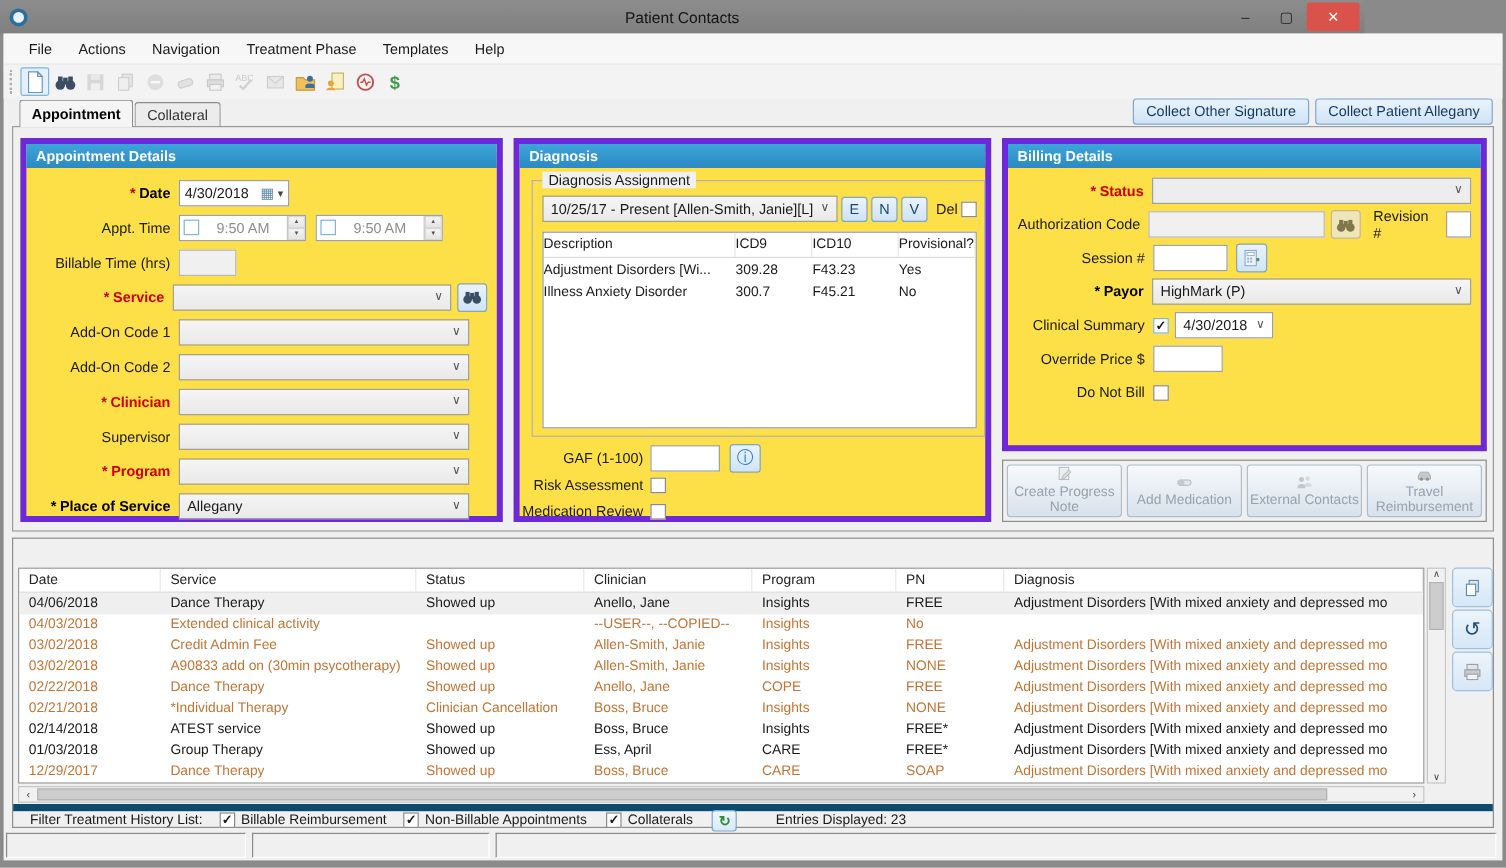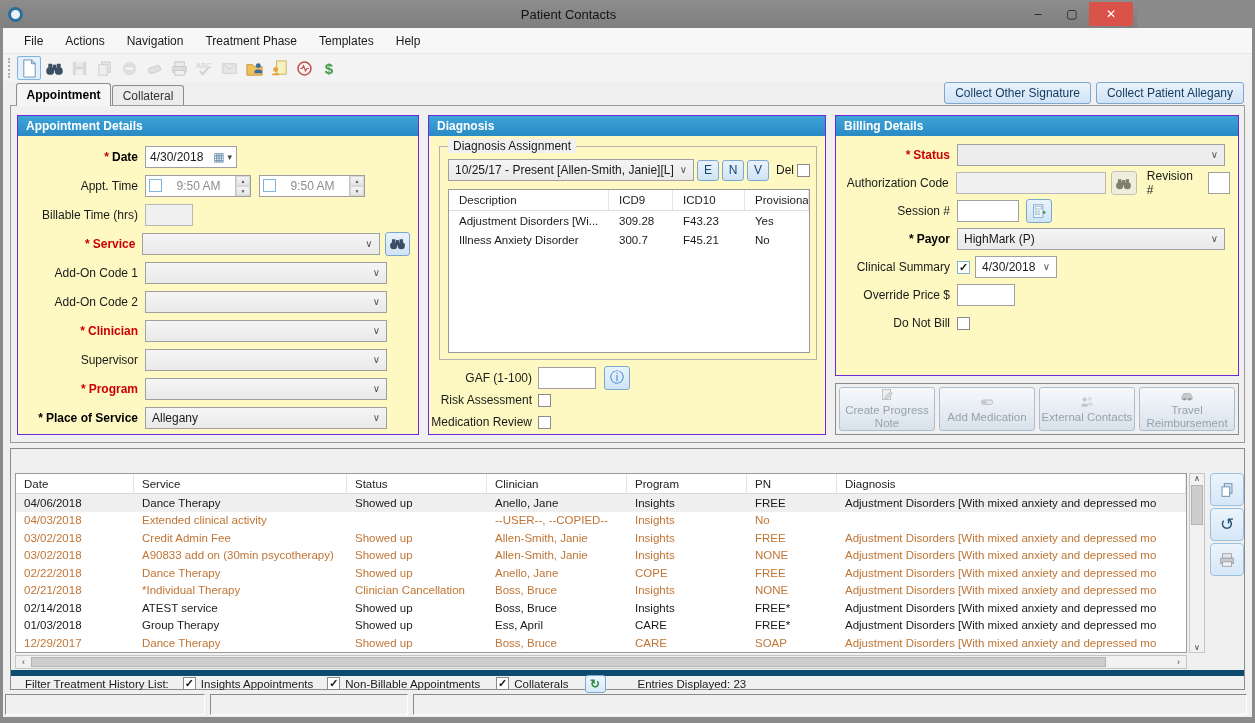--- a/index.html
+++ b/index.html
@@ -30,21 +30,21 @@
   
   .tab{position:absolute;font-size:12px;border:1px solid #8e8e8e;border-bottom:none;border-radius:3px 3px 0 0;display:flex;align-items:center;justify-content:center;background:#ececec;color:#333}
   .tab.active{left:13px;top:55px;width:95px;height:23px;background:#f5f5f5;font-weight:bold;color:#000;z-index:3}
   .tab.inactive{left:109px;top:57px;width:72px;height:21px}
   .sigbtns{position:absolute;right:8px;top:54px;display:flex;gap:5px;z-index:3}
   .sigbtn{height:22px;padding:0 10px;font-size:12px;color:#14385e;background:linear-gradient(#eaf3fc,#cfe3f6);border:1px solid #7da7cf;border-radius:3px;display:flex;align-items:center}
 
   .tabpage{position:absolute;left:7px;right:7px;top:77px;height:338px;border:1px solid #9b9b9b;background:#f0f0f0;z-index:2}
 
   
-  .panel{position:absolute;border:1px solid #6d28d9;background:#fef9c3}
+  .panel{position:absolute;border:5px solid #6d28d9;background:#fde047}
   .panel-h{height:20px;background:linear-gradient(#3ea4d8,#2a8ac4);color:#fff;font-weight:bold;font-size:12px;line-height:20px;padding-left:8px}
   .p-appt{left:6px;top:9px;width:402px;height:320px}
   .p-diag{left:417px;top:9px;width:398px;height:320px}
   .p-bill{left:824px;top:9px;width:404px;height:261px}
   .p-actions{left:824px;top:277px;width:404px;height:52px;border:1px solid #8c8c8c;display:flex;padding:3px;gap:4px;background:#f0f0f0;position:absolute}
 
   .frow{display:flex;align-items:center;height:29px;padding-right:8px}
   .fl{width:120px;text-align:right;margin-right:7px;white-space:nowrap}
   .fl .star{font-style:normal;font-weight:bold;margin-right:3px}
   .fl.star-red .star{color:#cc0000}
@@ -73,21 +73,21 @@
 
   
   .gbox{position:absolute;left:10px;top:30px;width:378px;height:214px;border:1px solid #b2b2b2}
   .gbox .legend{position:absolute;top:-8px;left:8px;background:#f0f0f0;padding:0 5px;font-size:12px}
   .assign-row{position:absolute;left:8px;top:12px;right:6px;display:flex;align-items:center;gap:3px}
   .mini-btn{width:23px;height:21px;border:1px solid #7da7cf;border-radius:3px;background:linear-gradient(#eaf3fc,#cfe3f6);color:#17486e;font-size:12px;display:flex;align-items:center;justify-content:center}
   .dtable{position:absolute;left:8px;top:42px;width:362px;height:164px;background:#fff;border:1px solid #9a9a9a;overflow:hidden}
   .drow{display:flex;align-items:center;height:19px;font-size:11.5px}
   .drow.dheader{height:21px;border-bottom:1px solid #dcdcdc}
   .drow.dheader .dc{border-right:1px solid #e6e6e6;height:100%;display:flex;align-items:center}
-  .dc{padding-left:10px;white-space:nowrap;overflow:hidden}
+  .dc{padding-left:0;white-space:nowrap;overflow:hidden}
   .dc0{width:160px}.dc1{width:64px}.dc2{width:72px}.dc3{flex:1}
   .dex{position:absolute;left:0;right:8px;display:flex;align-items:center}
   .dex .fl{width:103px;margin-right:6px}
 
   
   .abtn{flex:1;border:1px solid #aebecd;border-radius:3px;background:linear-gradient(#f6f9fc,#d8e2eb);color:#98a2ac;font-size:11.5px;line-height:1.15;display:flex;flex-direction:column;align-items:center;justify-content:center;text-align:center;gap:1px}
   .abtn svg{width:16px;height:16px;opacity:.75;filter:grayscale(.6)}
 
   
   .hist{position:absolute;left:7px;right:7px;top:420px;height:242px;border:1px solid #8c8c8c;background:#f0f0f0}
@@ -668,21 +668,21 @@
       <span class="harrow">‹</span>
       <span class="hthumb"></span>
       <span style="flex:1"></span>
       <span class="harrow">›</span>
     </div>
 
     <div class="filterbar">
       <span>Filter Treatment History List:</span>
       <span class="fgroup" style="margin-left:14px">
         <span class="cbx">✓</span>
-        <span>Insights Appointments</span>
+        <span>Billable Reimbursement</span>
       </span>
       <span class="fgroup" style="margin-left:14px">
         <span class="cbx">✓</span>
         <span>Non-Billable Appointments</span>
       </span>
       <span class="fgroup" style="margin-left:16px">
         <span class="cbx">✓</span>
         <span>Collaterals</span>
       </span>
       <span class="refbtn" style="margin-left:16px">

